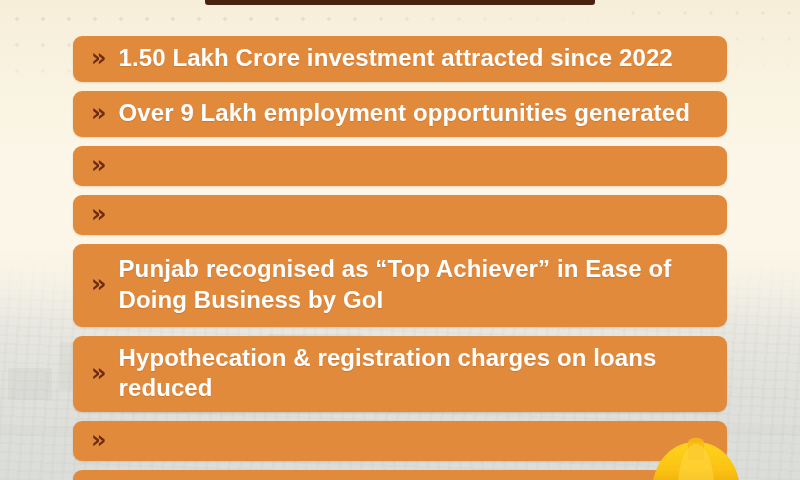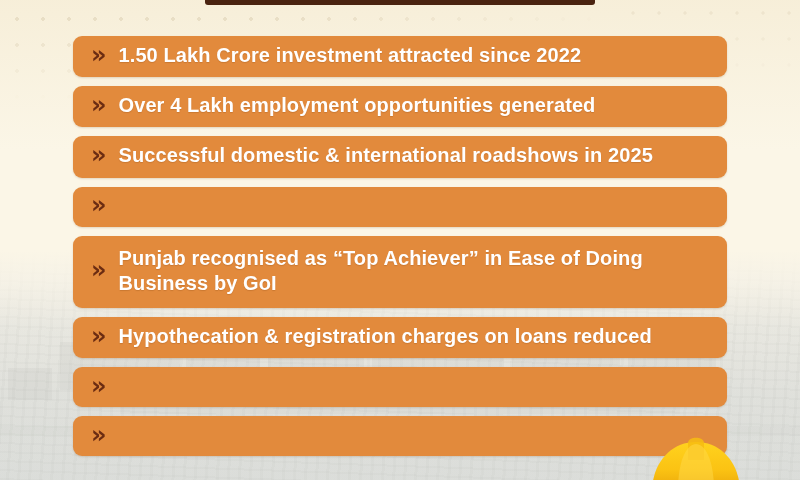--- a/index.html
+++ b/index.html
@@ -125,21 +125,21 @@
     font-weight:700;
     margin-right:13px;
     margin-top:-1px;
     letter-spacing:-1px;
     font-family:"DejaVu Sans", sans-serif;
     user-select:none;
   }
 
   .bar-text{
     color:#FFFFFF;
-    font-size:20px;
+    font-size:24px;
     line-height:1.26;
     font-weight:600;
     letter-spacing:.1px;
     text-shadow:0 1px 1px rgba(120,60,15,.22);
     font-family:"Liberation Sans", sans-serif;
   }
 
   .bar.two-line{ padding-top:10px; padding-bottom:12px; }
 
   
@@ -178,26 +178,25 @@
 
 <div id="bars">
 
   <div class="bar">
     <span class="chev">»</span>
     <span class="bar-text">1.50 Lakh Crore investment attracted since 2022</span>
   </div>
 
   <div class="bar">
     <span class="chev">»</span>
-    <span class="bar-text">Over 4 Lakh employment opportunities generated</span>
-  </div>
-
-  <div class="bar">
-    <span class="chev">»</span>
-    <span class="bar-text">Successful domestic &amp; international roadshows in 2025</span>
+    <span class="bar-text">Over 9 Lakh employment opportunities generated</span>
+  </div>
+
+  <div class="bar">
+    <span class="chev">»</span>
   </div>
 
   <div class="bar">
     <span class="chev">»</span>
   </div>
 
   <div class="bar two-line">
     <span class="chev">»</span>
     <span class="bar-text">Punjab recognised as “Top Achiever” in Ease of Doing Business by GoI</span>
   </div>

